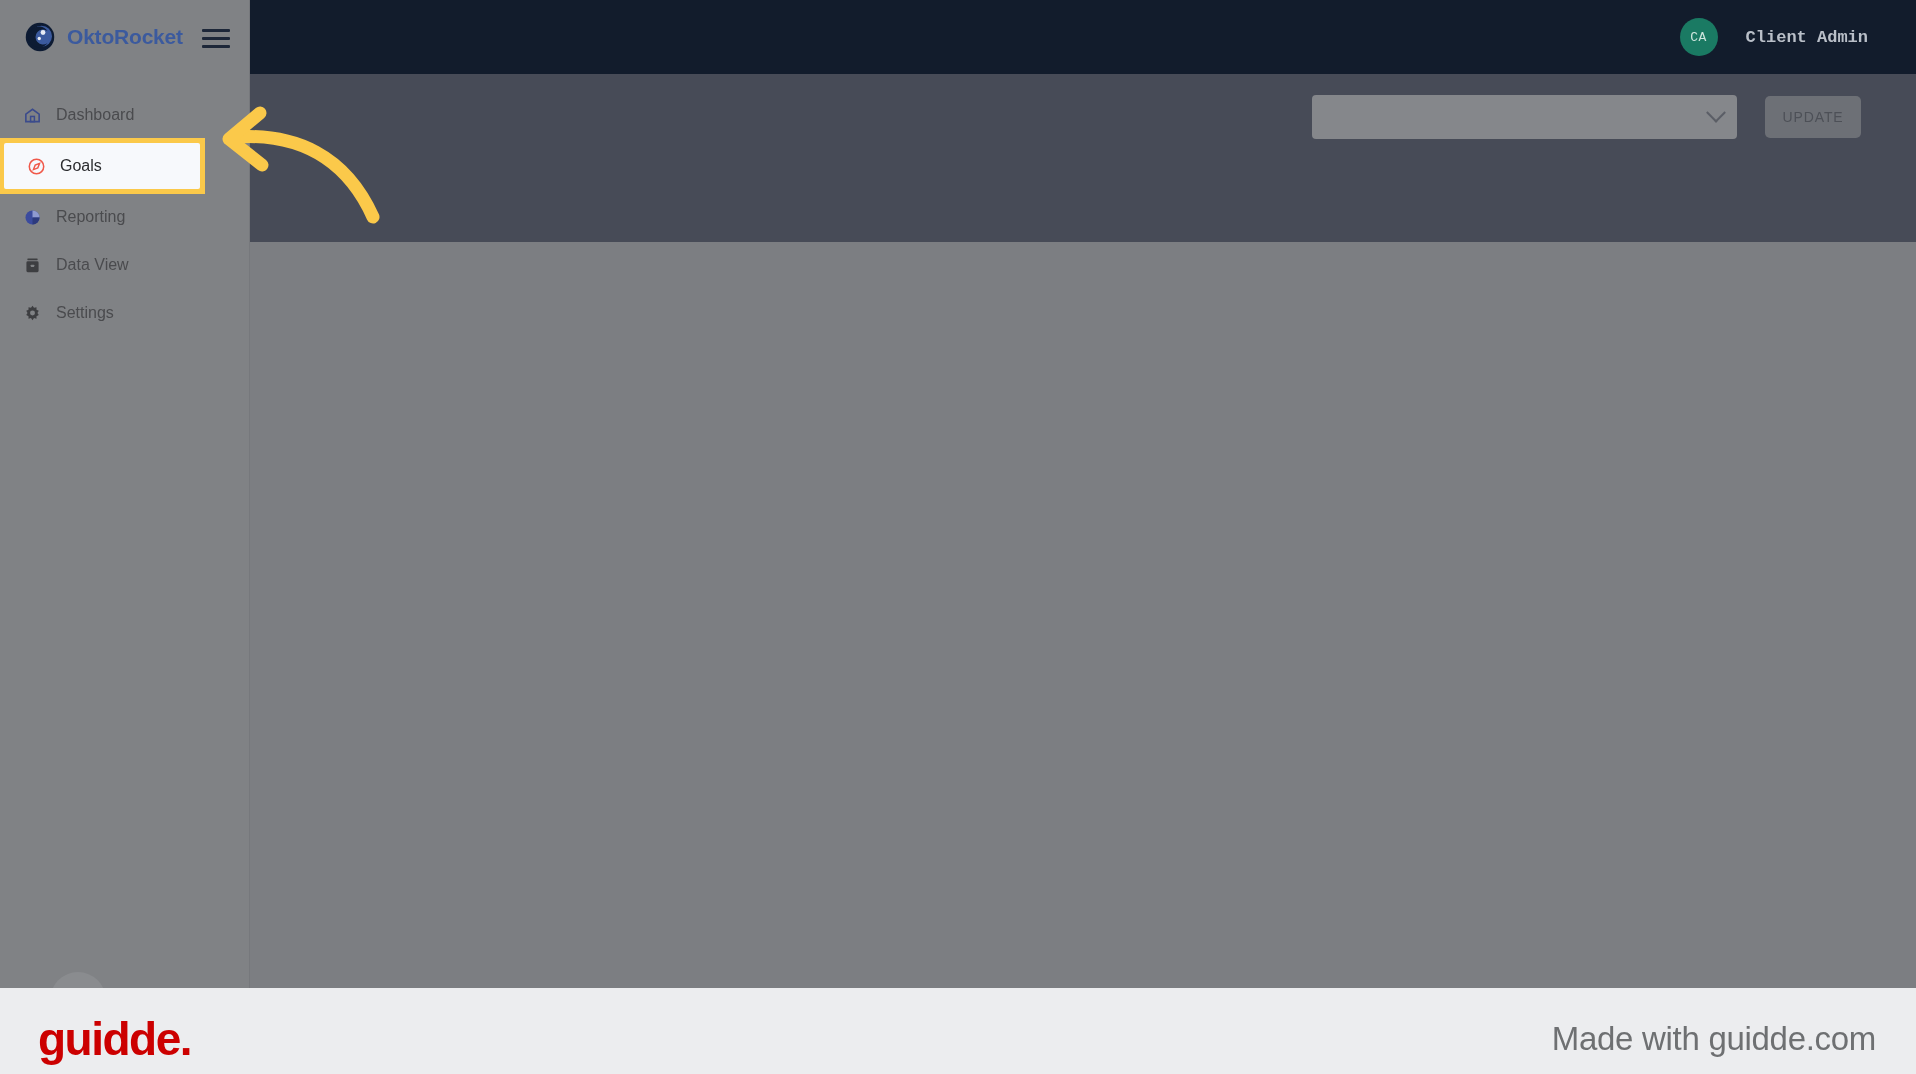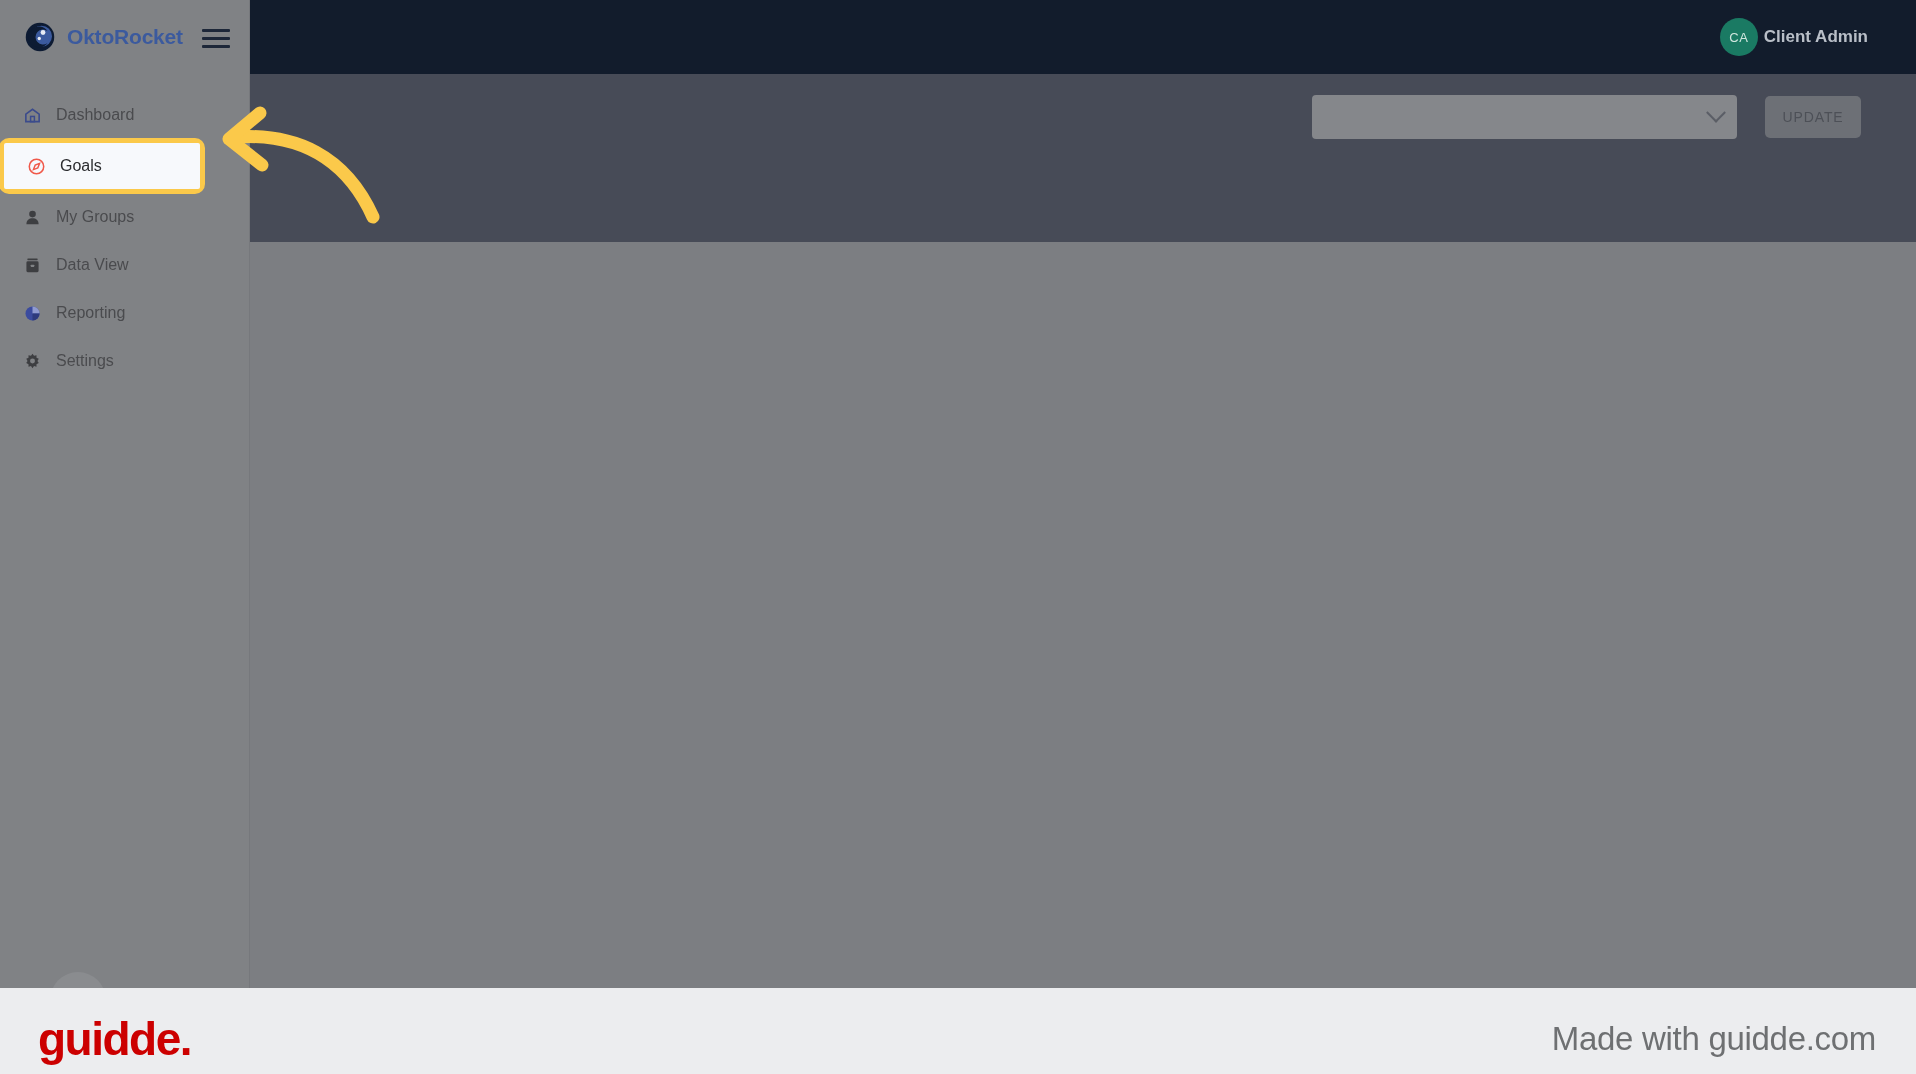--- a/index.html
+++ b/index.html
@@ -28,22 +28,23 @@
     background: #121c2c;
     display: flex;
     align-items: center;
     justify-content: flex-end;
     box-sizing: border-box;
     padding-right: 20px;
   }
   .user-chip {
     display: flex;
     align-items: center;
-    gap: 6px;
+    gap: 28px;
     padding-right: 28px;
+    font-family: Liberation Mono, monospace;
   }
   .avatar {
     width: 38px;
     height: 38px;
     border-radius: 50%;
     background: #1a7a63;
     color: #cfe6de;
     font-size: 13px;
     letter-spacing: 0.6px;
     display: flex;
@@ -133,21 +134,21 @@
     color: #4a4b4e;
   }
 
   
   .nav-item.highlight {
     margin: 0;
     padding: 0;
     height: auto;
     background: #fbc94a;
     border: 4px solid #fbc94a;
-    border-radius: 9px;
+    border-radius: 0;
     width: 204px;
     margin-left: 0;
     box-shadow: 0 0 0 1px #fbc94a;
   }
   .nav-item.highlight .inner {
     background: #f7f9fc;
     border-radius: 2px;
     height: 46px;
     width: 100%;
     display: flex;
@@ -336,55 +337,46 @@
           <span class="nav-icon">
             <svg viewBox="0 0 20 20" width="19" height="19">
               <circle cx="10" cy="10" r="7.6" fill="none" stroke="#f0594a" stroke-width="1.6"></circle>
               <path d="M13.2 6.8 L8.6 8.6 L6.8 13.2 L11.4 11.4 Z" fill="none" stroke="#f0594a" stroke-width="1.5"></path>
             </svg>
           </span>
           <span class="nav-label">Goals</span>
         </div>
       </div>
 
+
       <div class="nav-item">
         <span class="nav-icon">
           <svg viewBox="0 0 20 20" width="19" height="19">
-            <circle cx="10" cy="6.4" r="3.5" fill="#3d3e41"></circle>
-            <path d="M3.6 17 C3.6 12.8 6.4 10.8 10 10.8 C13.6 10.8 16.4 12.8 16.4 17 Z" fill="#3d3e41"></path>
+            <circle cx="10" cy="10" r="7.4" fill="#3b4b9e"></circle>
+            <path d="M10 10 L10 2.6 A7.4 7.4 0 0 1 17.4 10 Z" fill="#8f9ad0"></path>
+            <path d="M10 10 L17.4 10 A7.4 7.4 0 0 1 10 17.4 Z" fill="#2d3a7d"></path>
           </svg>
         </span>
-        <span class="nav-label">My Groups</span>
+        <span class="nav-label">Reporting</span>
       </div>
 
       <div class="nav-item">
         <span class="nav-icon">
           <svg viewBox="0 0 20 20" width="19" height="19">
             <rect x="4.6" y="2.6" width="10.8" height="1.8" rx="0.6" fill="#3d3e41"></rect>
             <rect x="3.6" y="5.6" width="12.8" height="11.4" rx="1.4" fill="#3d3e41"></rect>
             <rect x="8.2" y="9.2" width="3.6" height="2.4" rx="0.5" fill="#808285"></rect>
           </svg>
         </span>
         <span class="nav-label">Data View</span>
       </div>
 
       <div class="nav-item">
         <span class="nav-icon">
           <svg viewBox="0 0 20 20" width="19" height="19">
-            <circle cx="10" cy="10" r="7.4" fill="#3b4b9e"></circle>
-            <path d="M10 10 L10 2.6 A7.4 7.4 0 0 1 17.4 10 Z" fill="#8f9ad0"></path>
-            <path d="M10 10 L17.4 10 A7.4 7.4 0 0 1 10 17.4 Z" fill="#2d3a7d"></path>
-          </svg>
-        </span>
-        <span class="nav-label">Reporting</span>
-      </div>
-
-      <div class="nav-item">
-        <span class="nav-icon">
-          <svg viewBox="0 0 20 20" width="19" height="19">
             <path d="M10 1.8 L11.6 4.0 L14.2 3.4 L14.2 6.0 L16.6 7.2 L15.2 9.4 L16.6 11.6 L14.2 12.8 L14.2 15.4 L11.6 14.8 L10 17.0 L8.4 14.8 L5.8 15.4 L5.8 12.8 L3.4 11.6 L4.8 9.4 L3.4 7.2 L5.8 6.0 L5.8 3.4 L8.4 4.0 Z" fill="#3d3e41"></path>
             <circle cx="10" cy="9.4" r="2.6" fill="#808285"></circle>
           </svg>
         </span>
         <span class="nav-label">Settings</span>
       </div>
 
     </div>
   </div>
 

